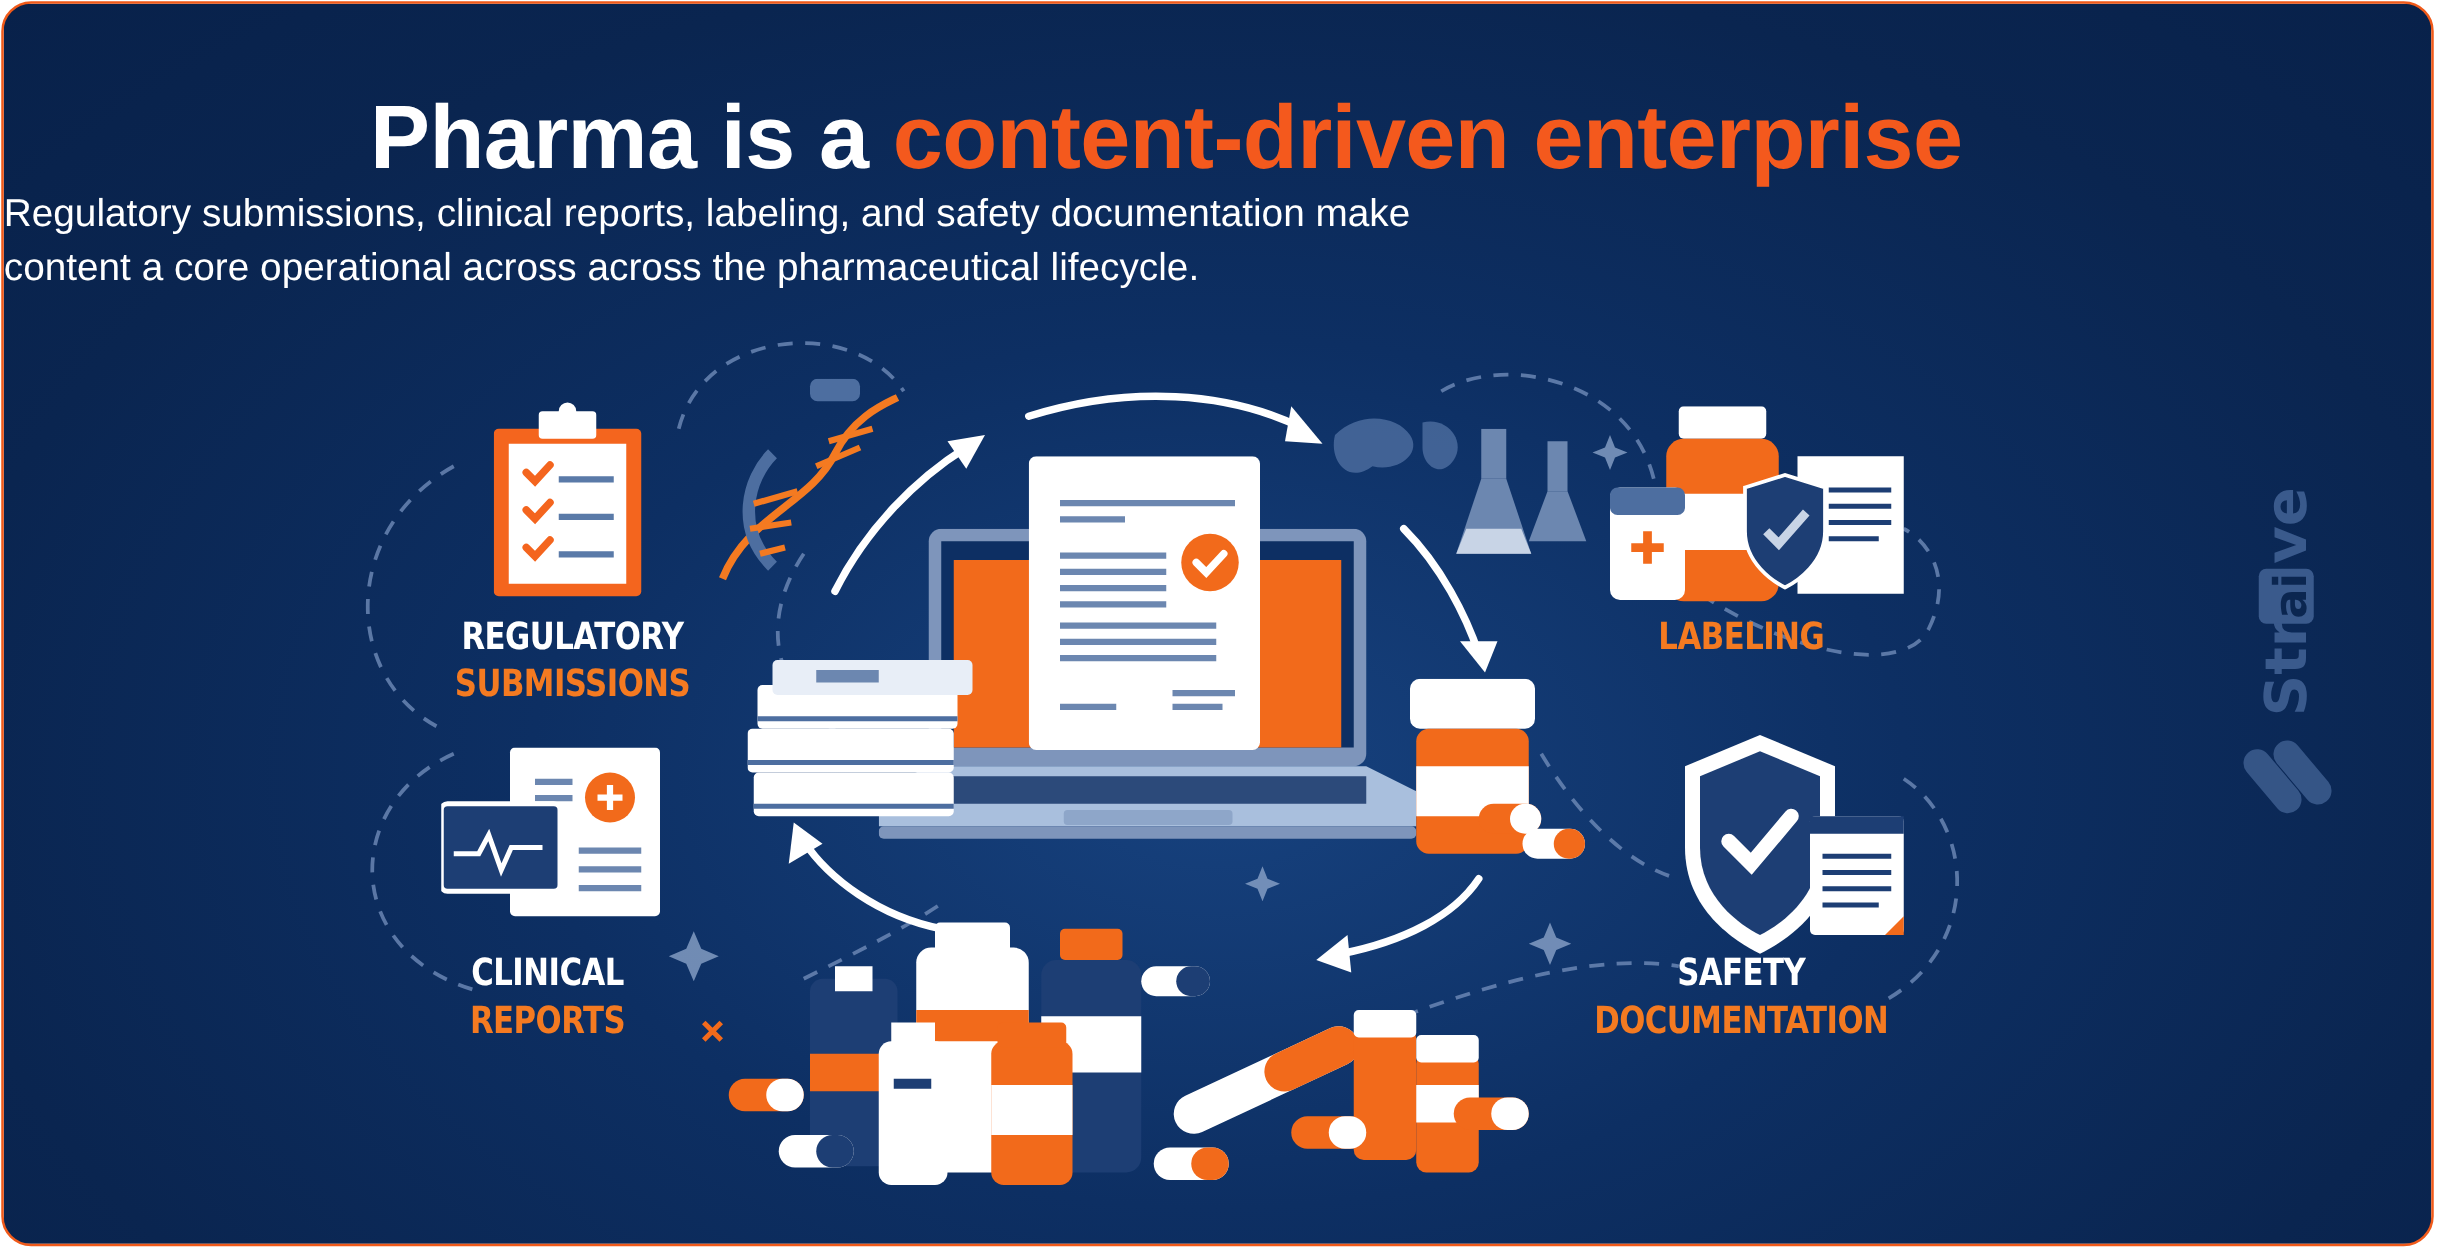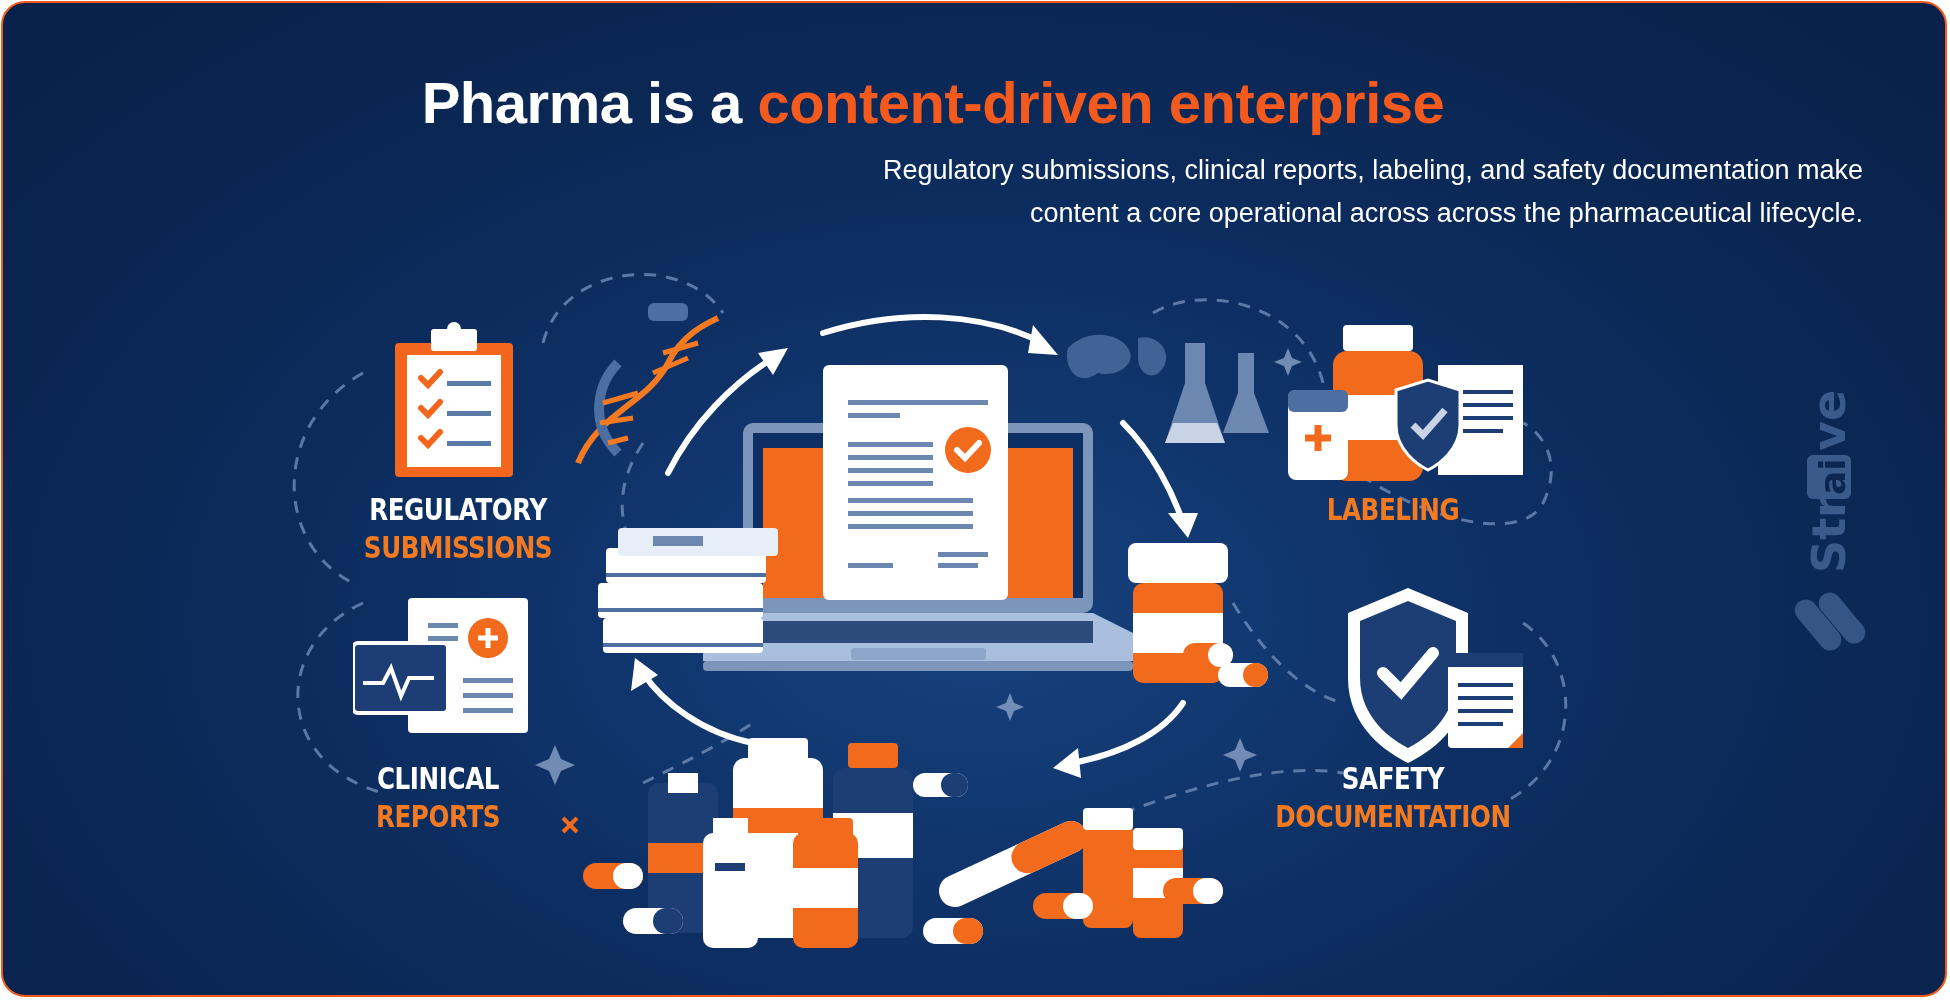--- a/index.html
+++ b/index.html
@@ -1,21 +1,21 @@
 <!DOCTYPE html>
 <html><head>
 <meta charset="utf-8">
 <style>
   html,body{margin:0;padding:0;background:#ffffff;}
   body{width:1950px;height:1000px;position:relative;overflow:hidden;font-family:"Liberation Sans",sans-serif;}
   .card{position:absolute;left:1px;top:1px;width:1946px;height:996px;border:2px solid #f05a1a;border-radius:24px;
     background:radial-gradient(ellipse at 50% 62%, #17427f 0%, #0d2f63 40%, #0a2550 75%, #08214a 100%);overflow:hidden;box-sizing:border-box;}
-  .title{position:absolute;top:66px;left:0;width:1860px;text-align:center;font-size:58px;font-weight:bold;color:#ffffff;letter-spacing:-0.5px;}
+  .title{position:absolute;top:66px;left:0;width:1860px;text-align:center;font-size:72px;font-weight:bold;color:#ffffff;letter-spacing:-0.5px;}
   .title .accent{color:#f4591d;}
-  .subtitle{position:absolute;top:146px;left:0;width:1860px;text-align:right;font-size:27px;line-height:43px;color:#ffffff;}
+  .subtitle{position:absolute;top:146px;left:0;width:1860px;text-align:left;font-size:31px;line-height:43px;color:#ffffff;}
   .label{position:absolute;text-align:center;font-family:"DejaVu Sans",sans-serif;font-weight:bold;font-size:30px;line-height:38px;letter-spacing:-0.5px;transform:scaleX(0.82);}
   .label .w{color:#ffffff;display:block;}
   .label .o{color:#f47a21;display:block;}
   .logo{position:absolute;left:1790px;top:330px;width:80px;height:340px;}
   svg{position:absolute;}
 </style>
 </head>
 <body>
 
 <div class="card">

